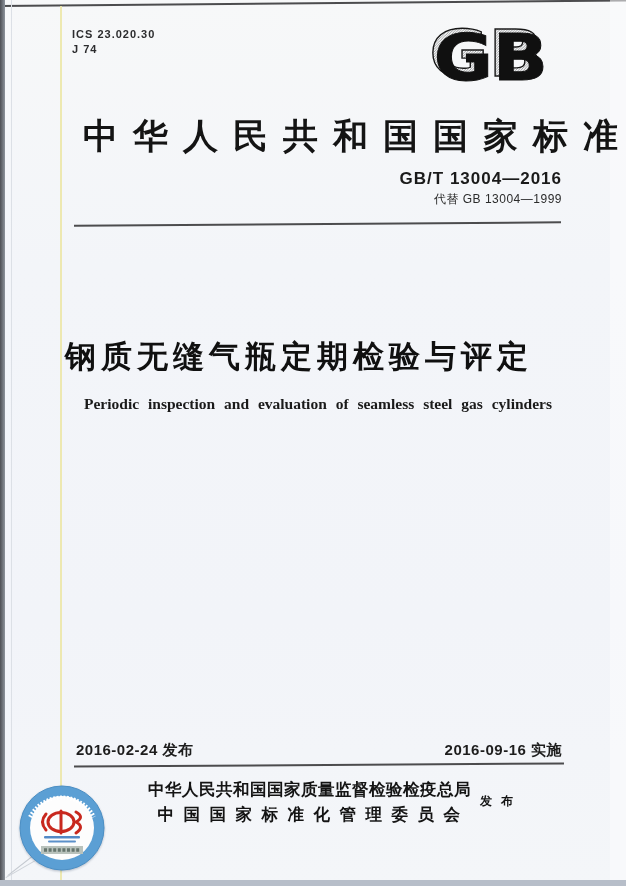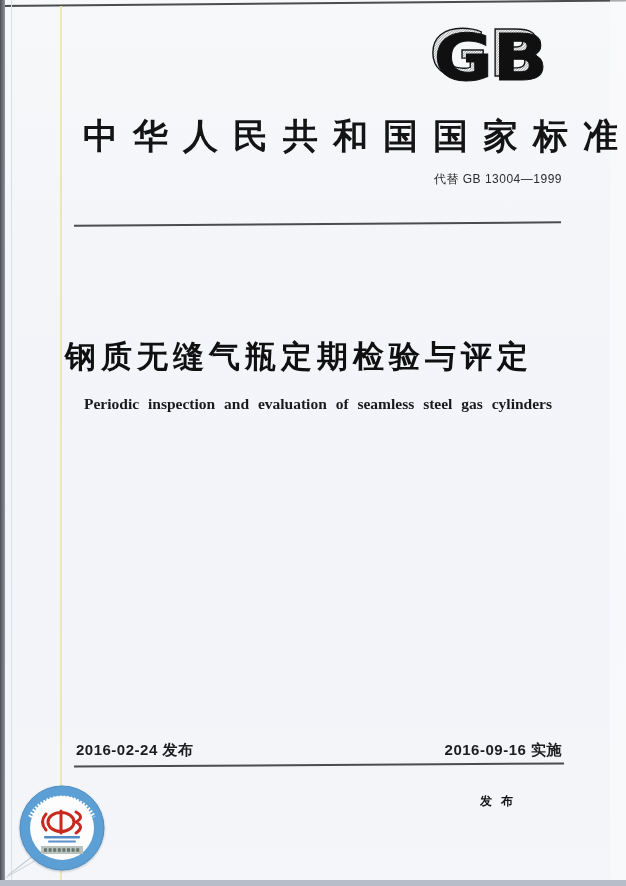--- a/index.html
+++ b/index.html
@@ -71,51 +71,57 @@
   <div class="edge-right"></div>
   <div class="edge-left2"></div>
   <div class="edge-left"></div>
   <div class="edge-bottom"></div>
   <div class="fold-line"></div>
   <div class="corner-fold">
     <div class="f1"></div>
       <div class="f2"></div>
   </div>
 
+  <div class="ics"><span>ICS 23.020.30</span><br><span>J 74</span></div>
 
   <div class="gb-logo">
     <svg width="122" height="66" viewBox="0 0 190 100" xmlns="http://www.w3.org/2000/svg">
       <defs>
         <pattern id="hatch" width="4" height="4" patternUnits="userSpaceOnUse">
           <path d="M0 4 L4 0" stroke="#4a4a4a" stroke-width="0.8"></path>
           <path d="M-1 1 L1 -1" stroke="#4a4a4a" stroke-width="0.8"></path>
         </pattern>
       </defs>
       <text x="2" y="84" font-family="'DejaVu Sans',sans-serif" font-weight="bold" font-size="100" textLength="178" lengthAdjust="spacingAndGlyphs" fill="url(#hatch)" stroke="#161616" stroke-width="2">GB</text>
       <text x="9" y="91" font-family="'DejaVu Sans',sans-serif" font-weight="bold" font-size="100" textLength="178" lengthAdjust="spacingAndGlyphs" fill="#101010" stroke="#101010" stroke-width="1.5">GB</text>
     </svg>
   </div>
 
   <div class="heading">中华人民共和国国家标准</div>
 
   <div class="std-num">
+    <div class="n1">GB/T 13004—2016</div>
     <div class="n2">代替 GB 13004—1999</div>
   </div>
 
   <div class="rule1"></div>
 
   <div class="title-zh">钢质无缝气瓶定期检验与评定</div>
   <div class="title-en">Periodic inspection and evaluation of seamless steel gas cylinders</div>
 
   <div class="dates">
     <span>2016-02-24 发布</span>
     <span>2016-09-16 实施</span>
   </div>
   <div class="rule2"></div>
 
+  <div class="publisher">
+    <div class="p1">中华人民共和国国家质量监督检验检疫总局</div>
+    <div class="p2">中国国家标准化管理委员会</div>
+  </div>
   <div class="publish-label">发布</div>
 
   <div class="stamp">
     <svg width="86" height="86" viewBox="0 0 86 86" xmlns="http://www.w3.org/2000/svg">
       <circle cx="43" cy="43" r="42" fill="#5b9fd4" stroke="#4a8ec4" stroke-width="1"></circle>
       <circle cx="43" cy="43" r="32" fill="#fdfdfd"></circle>
 
       <path d="M 11 32 A 36 36 0 0 1 75 32" fill="none" stroke="#ffffff" stroke-width="4" stroke-dasharray="1.8,1.6"></path>
 
       <g stroke="#c8281e" fill="none" stroke-width="3" stroke-linecap="round">

